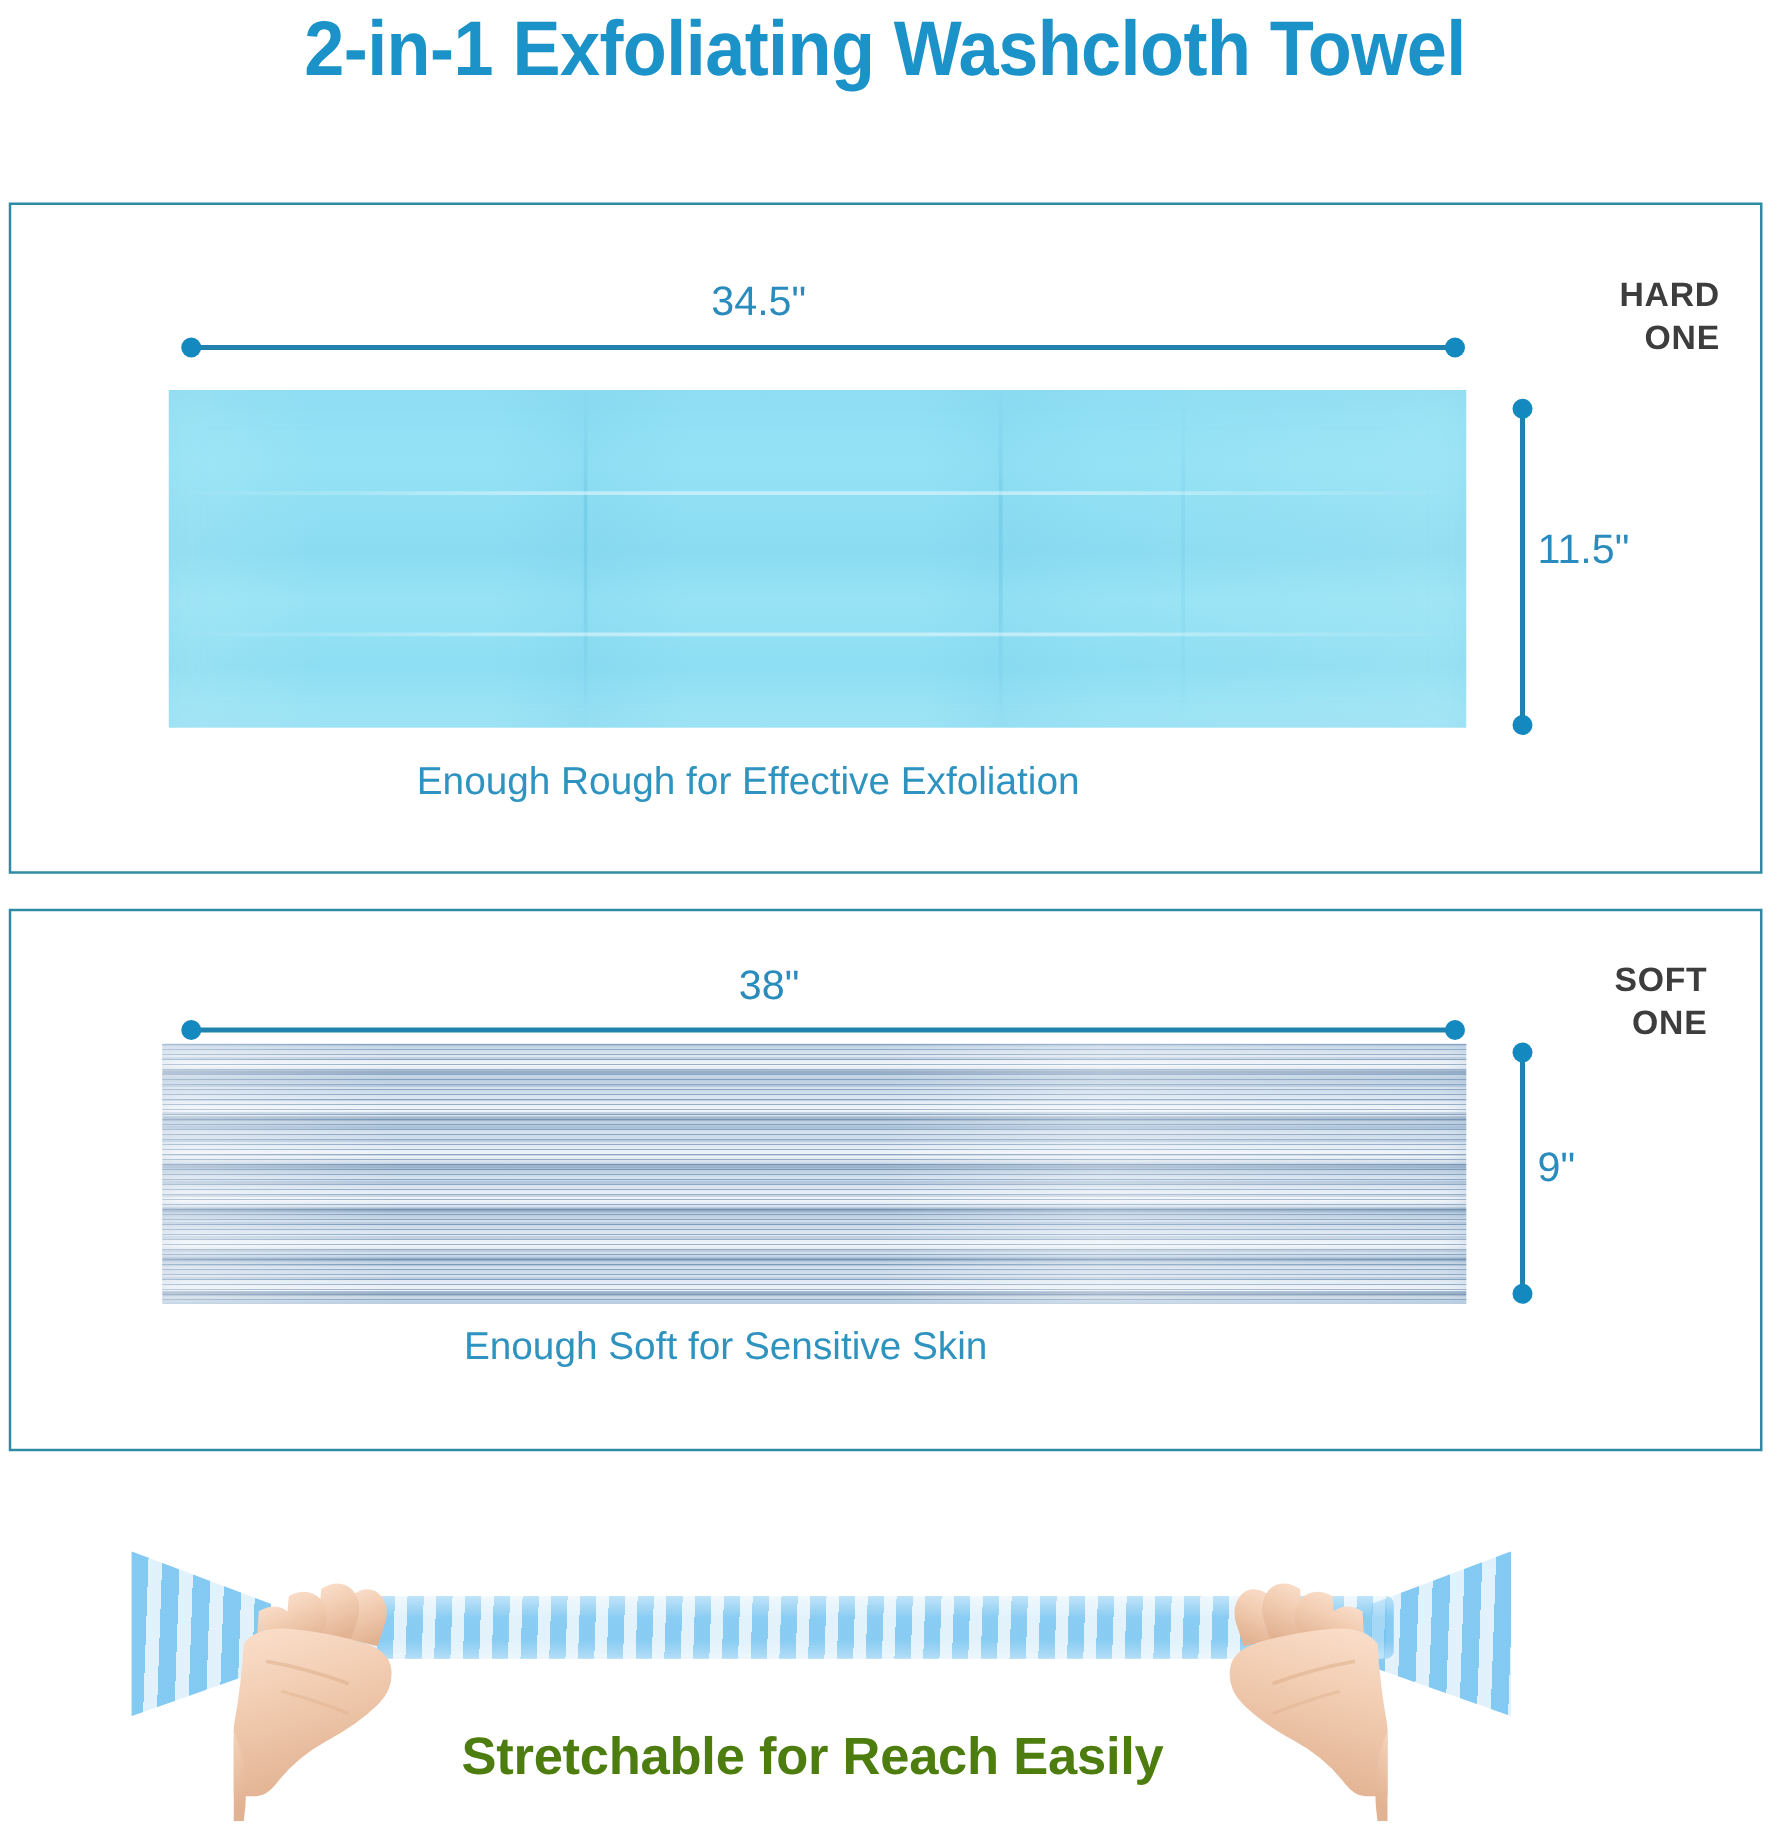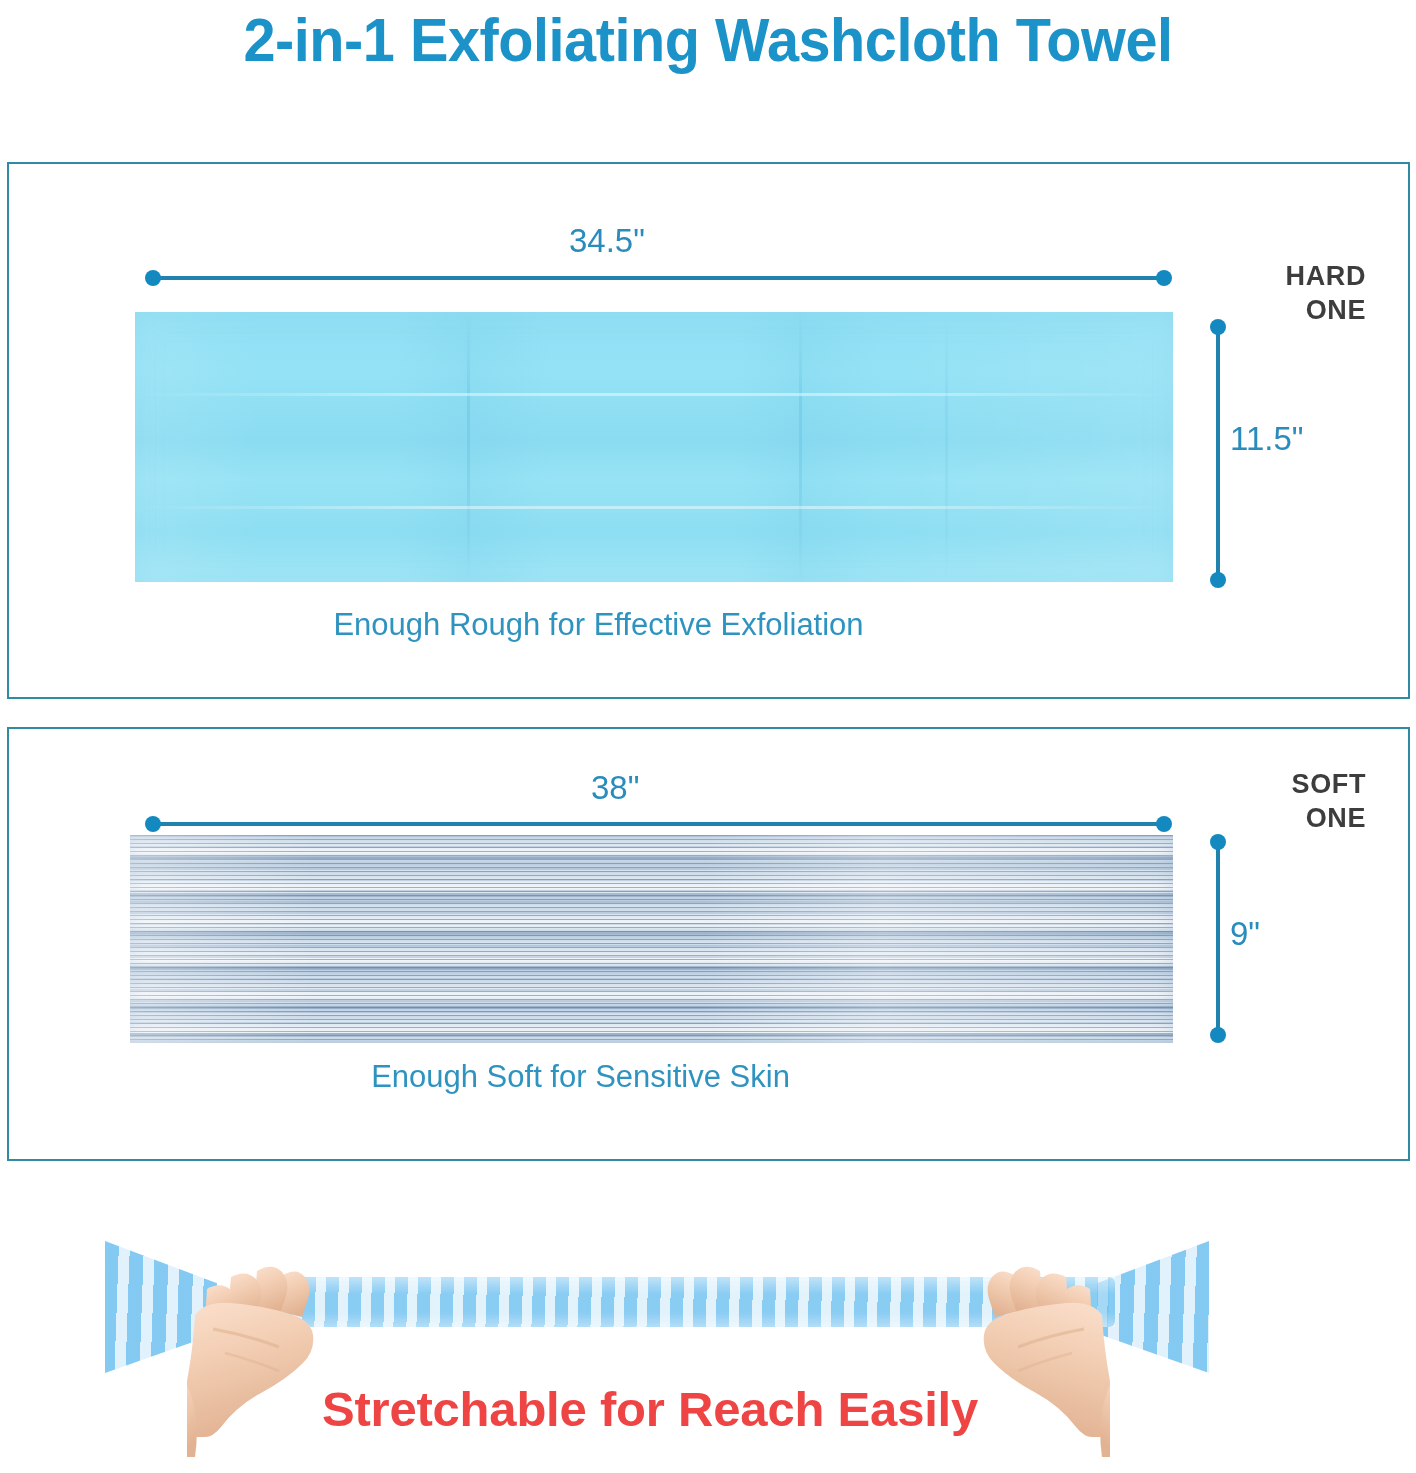--- a/index.html
+++ b/index.html
@@ -47,21 +47,21 @@
     position: absolute;
     text-align: right;
     font-family: "Liberation Sans", sans-serif;
     font-weight: bold;
     font-size: 27px;
     line-height: 34px;
     letter-spacing: 0.6px;
     color: #3d3d3d;
     white-space: pre-line;
   }
-  #label-hard { right: 42px; top: 55px; margin-top: 40px; }
+  #label-hard { right: 32px; top: 55px; }
   #label-soft { right: 42px; top: 38px; }
 
   
   .dim-h {
     position: absolute;
     height: 4px;
     background: #2183ad;
     border-radius: 2px;
   }
   .dim-h::before, .dim-h::after {
@@ -250,22 +250,22 @@
   #hand-right { right: 115px; top: 42px; transform: scaleX(-1); }
 
   #hero-caption {
     position: absolute;
     left: 0;
     top: 196px;
     width: 1300px;
     text-align: center;
     font-family: "Liberation Sans", sans-serif;
     font-weight: bold;
-    font-size: 49px;
-    color: #ef4444;
+    font-size: 42px;
+    color: #4d7c0f;
     letter-spacing: -0.2px;
     white-space: nowrap;
   }
 </style>
 </head>
 <body>
 
 <div class="title">2-in-1 Exfoliating Washcloth Towel</div>
 
 <div class="panel" id="panel-hard">

